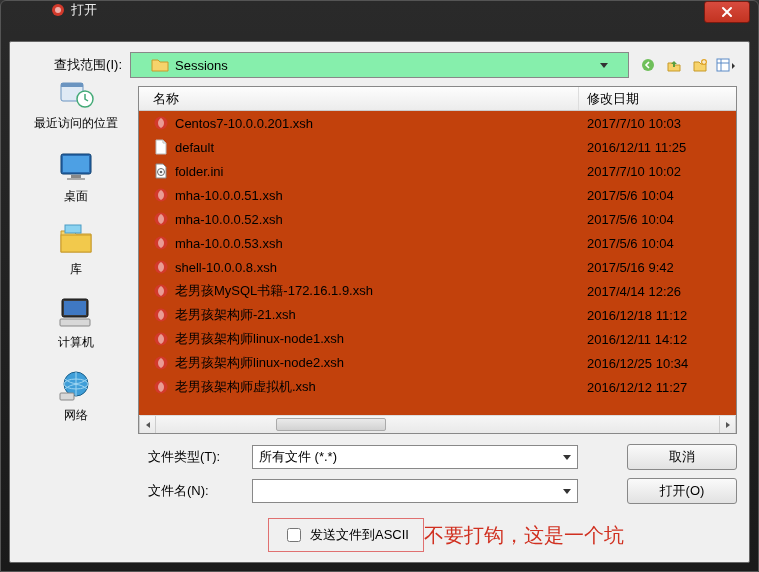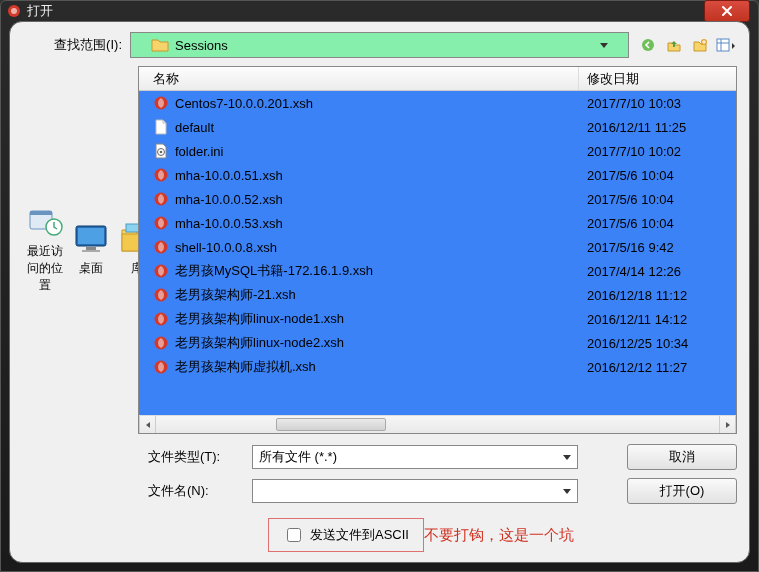--- a/index.html
+++ b/index.html
@@ -15,25 +15,26 @@
   .window {
     width: 759px;
     height: 572px;
     background: linear-gradient(#2a2a2a,#1a1a1a);
     border: 1px solid #555;
     border-radius: 6px 6px 0 0;
     display: flex;
     flex-direction: column;
   }
   .titlebar {
-    height: 20px;
+    height: 40px;
     display: flex;
-    align-items: center;
+    align-items: flex-start;
     padding: 0 4px;
     color: #eee;
+    margin-left: 44px;
   }
   .titlebar .app-icon {
     width: 18px; height: 18px;
     display:inline-flex;align-items:center;justify-content:center;
     margin-right:4px;
   }
   .titlebar .title { font-size: 13px; }
   .titlebar .spacer { flex: 1; }
   .close-btn {
     width: 46px; height: 22px;
@@ -43,21 +44,21 @@
     display:flex;align-items:center;justify-content:center;
     color:#fff;font-weight:bold;font-size:14px;
     cursor:pointer;
     margin-right:4px;
   }
   .client {
     flex:1;
     margin:0 8px 8px 8px;
     background:#f0f0f0;
     border:1px solid #666;
-    border-radius:13px;
+    border-radius:2px;
     display:flex;
     flex-direction:column;
     padding:10px 12px;
     overflow:hidden;
   }
   .top-row {
     display:flex;
     align-items:center;
     gap:8px;
     margin-bottom:8px;
@@ -93,38 +94,39 @@
   }
   .middle {
     flex:1;
     display:flex;
     gap:8px;
     min-height:0;
   }
   .places {
     width:108px;
     display:flex;
-    flex-direction:row;
+    flex-direction:column;
     align-items:center;
     padding-top:0;
+    justify-content:flex-end;
   }
   .place {
     width:100%;
     display:flex;
     flex-direction:column;
     align-items:center;
     padding:4px 0 10px 0;
     cursor:pointer;
     text-align:center;
   }
   .place .picon { width:46px;height:40px;display:flex;align-items:center;justify-content:center;}
   .place .plabel { font-size:12px;color:#000;margin-top:2px;}
   .listpane {
     flex:1;
-    background:#3b82f6;
+    background:#c2410c;
     border:1px solid #888;
     display:flex;
     flex-direction:column;
     min-height:0;
     overflow:hidden;
   }
   .listheader {
     display:flex;
     background:linear-gradient(#fdfdfd,#ececec);
     border-bottom:1px solid #ccc;
@@ -197,21 +199,21 @@
     margin-left:auto;
   }
   .ascii-row { display:flex;align-items:center;margin-top:6px;}
   .ascii-box {
     margin-left:120px;
     border:1px solid #e07070;
     padding:6px 14px;
     display:flex;align-items:center;gap:6px;
   }
   .ascii-box input { width:14px;height:14px;}
-  .warn-text { color:#d03020;font-size:15px;font-family:Liberation Serif, serif;}
+  .warn-text { color:#d03020;font-size:20px;font-family:Liberation Serif, serif;}
   svg { pointer-events:none;}
 </style>
 </head>
 <body>
 
 <div class="window">
 
   <div class="titlebar">
     <span class="app-icon">
       <svg width="16" height="16" viewBox="0 0 16 16">

